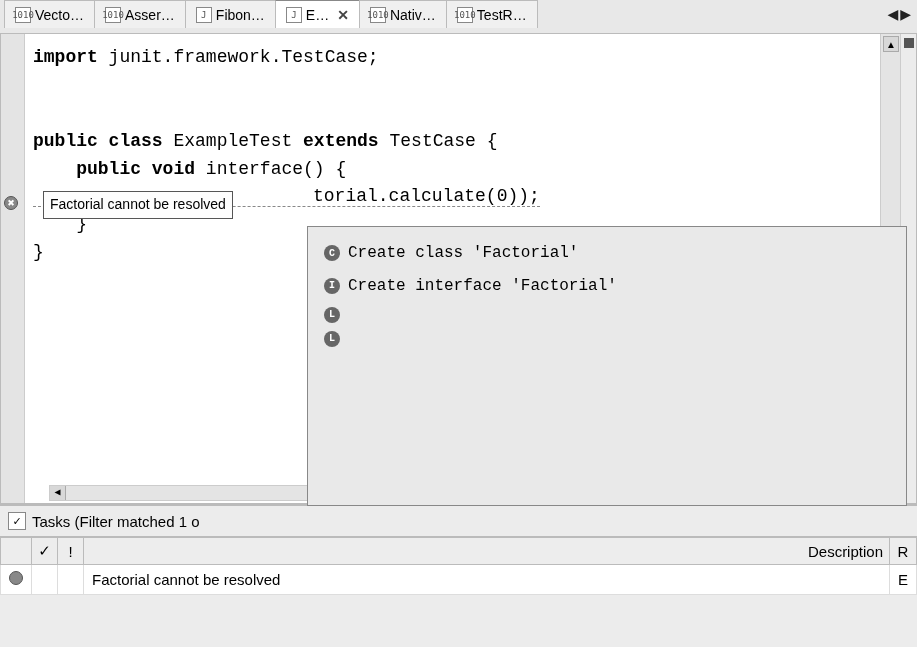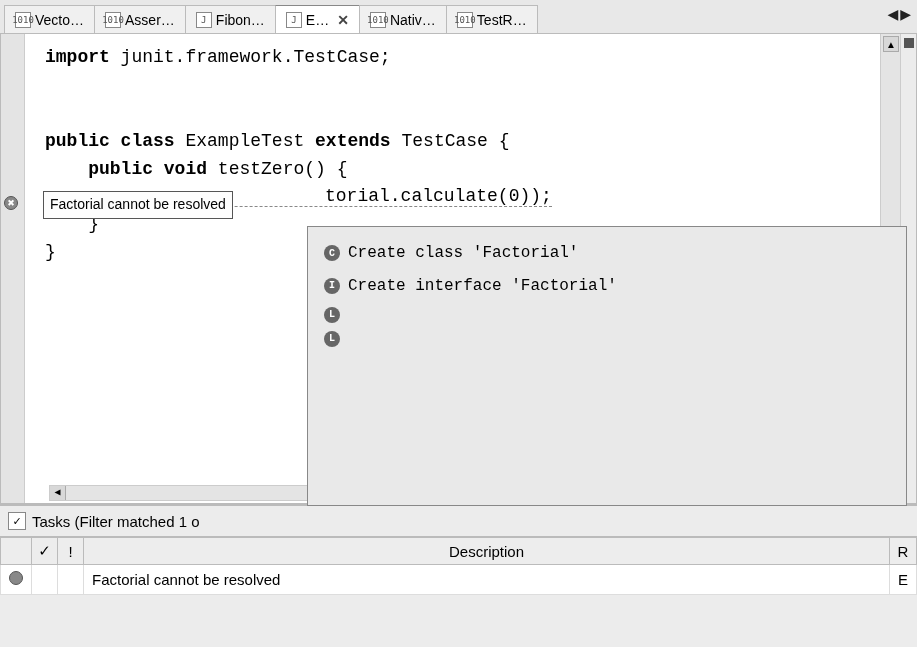--- a/index.html
+++ b/index.html
@@ -8,21 +8,21 @@
     font-size: 14px;
     background: #ececec;
     width: 917px;
     height: 647px;
     overflow: hidden;
     position: relative;
     color: #000;
   }
   .tab-bar {
     display: flex;
-    align-items: flex-end;
+    align-items: flex-start;
     height: 34px;
     background: #e8e8e8;
     border-bottom: 1px solid #bbb;
     padding-left: 4px;
     position: relative;
   }
   .tab {
     display: flex;
     align-items: center;
     gap: 4px;
@@ -94,21 +94,21 @@
     border: 1px solid #555;
     display: flex;
     align-items: center;
     justify-content: center;
     font-size: 9px;
     color: #fff;
     cursor: pointer;
   }
   .editor-content {
     flex: 1;
-    padding: 10px 20px;
+    padding: 10px 8px;
     font-family: "Consolas", "Courier New", monospace;
     font-size: 18px;
     line-height: 1.55;
     position: relative;
   }
   .kw { font-weight: bold; color: #000; }
   .code-line { white-space: pre; }
   .error-underline { border-bottom: 1px dashed #888; }
   .tooltip {
     position: absolute;
@@ -227,21 +227,21 @@
   .tasks-table {
     width: 100%;
     border-collapse: collapse;
     font-size: 15px;
     background: #fff;
   }
   .tasks-table th {
     background: #ededed;
     border: 1px solid #bbb;
     padding: 4px 6px;
-    text-align: center;
+    text-align: right;
     font-weight: normal;
   }
   .tasks-table td {
     border: 1px solid #ddd;
     padding: 6px 8px;
   }
   .tasks-table th.narrow, .tasks-table td.narrow { width: 26px; text-align: center; }
   .row-icon {
     display: inline-block;
     width: 14px; height: 14px;
@@ -287,21 +287,21 @@
 
 <div class="editor-area">
   <div class="gutter">
     <div class="error-marker">✖</div>
   </div>
   <div class="editor-content">
     <div class="code-line"><span class="kw">import</span><span> junit.framework.TestCase;</span></div>
     <div class="code-line">&nbsp;</div>
     <div class="code-line">&nbsp;</div>
     <div class="code-line"><span class="kw">public class</span><span> ExampleTest </span><span class="kw">extends</span><span> TestCase {</span></div>
-    <div class="code-line"><span class="kw">    public void</span><span> testZero() {</span></div>
+    <div class="code-line"><span class="kw">    public void</span><span> interface() {</span></div>
     <div class="code-line"><span style="padding-left:280px" class="error-underline">torial.calculate(0));</span></div>
     <div class="code-line">    }</div>
     <div class="code-line">}</div>
 
     <div class="tooltip">Factorial cannot be resolved</div>
 
     <div class="quickfix">
       <ul>
         <li>
           <span class="qf-icon">C</span>

